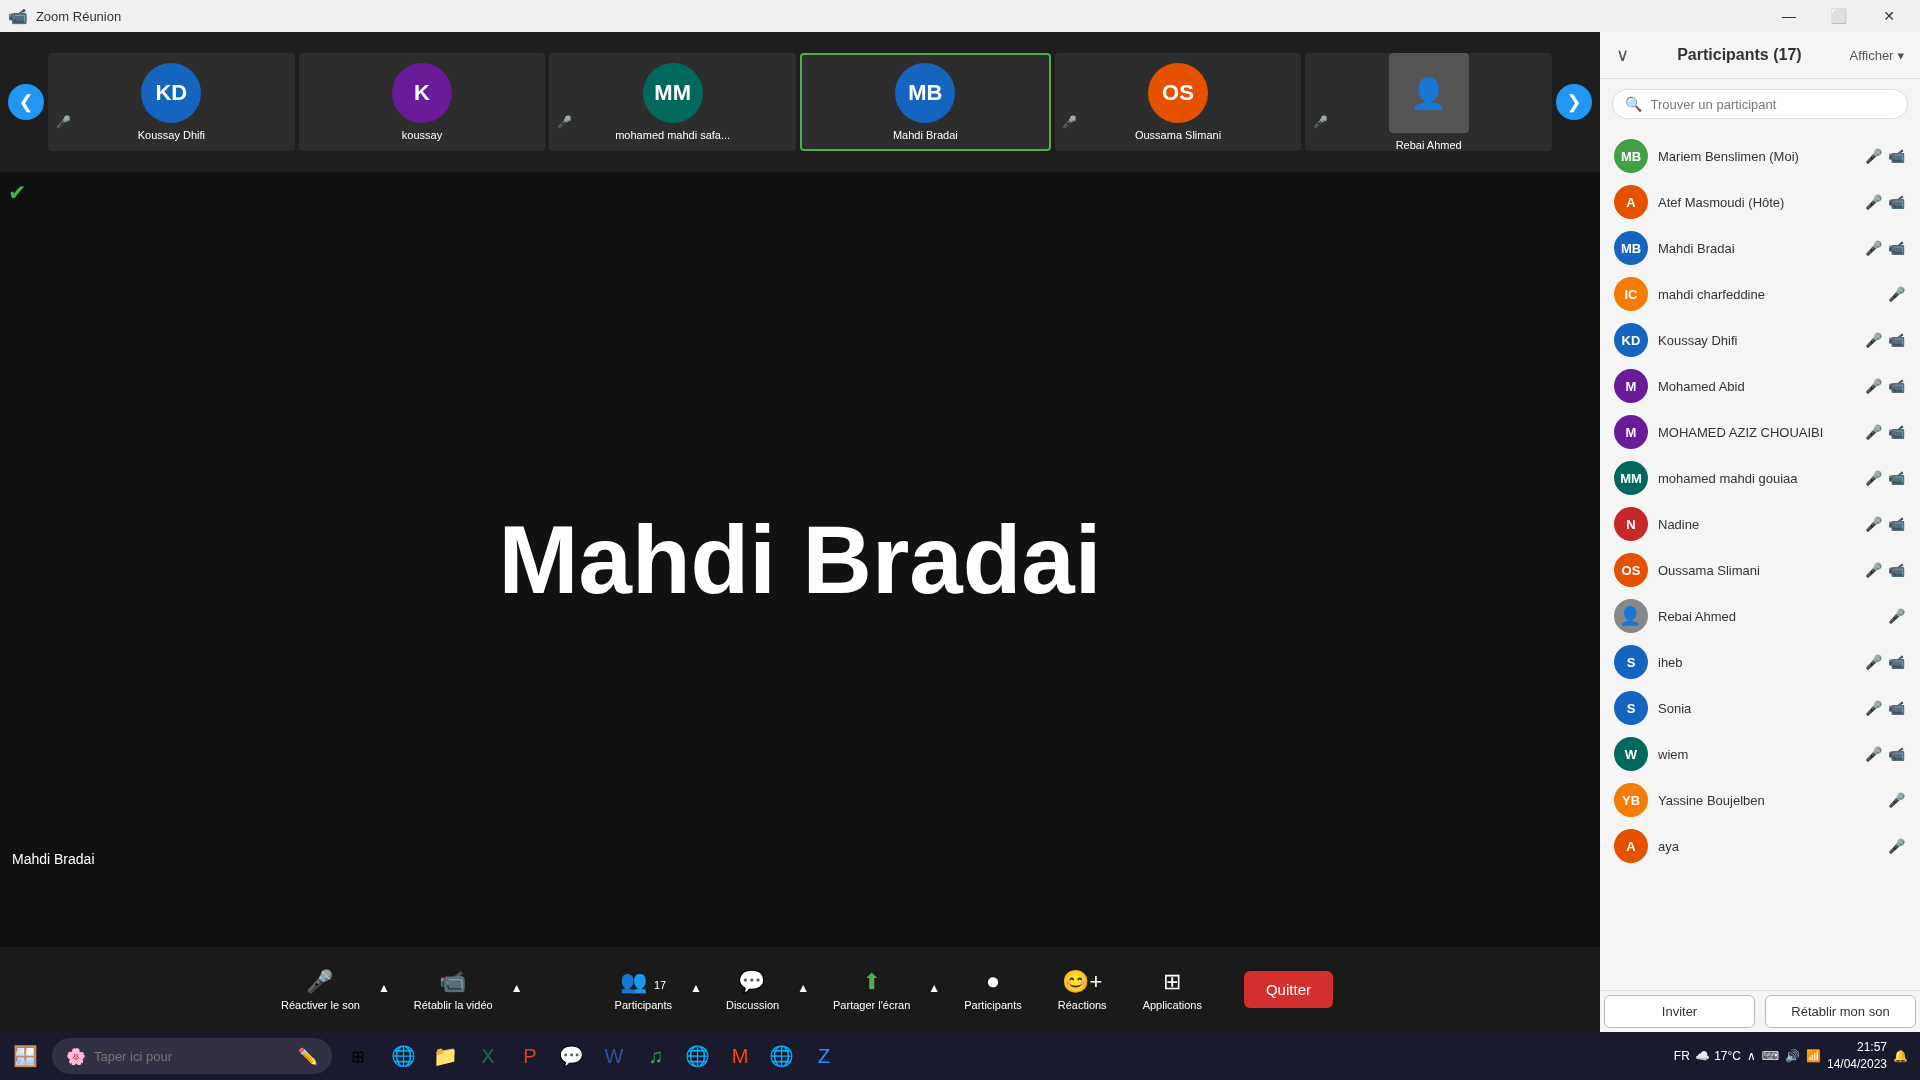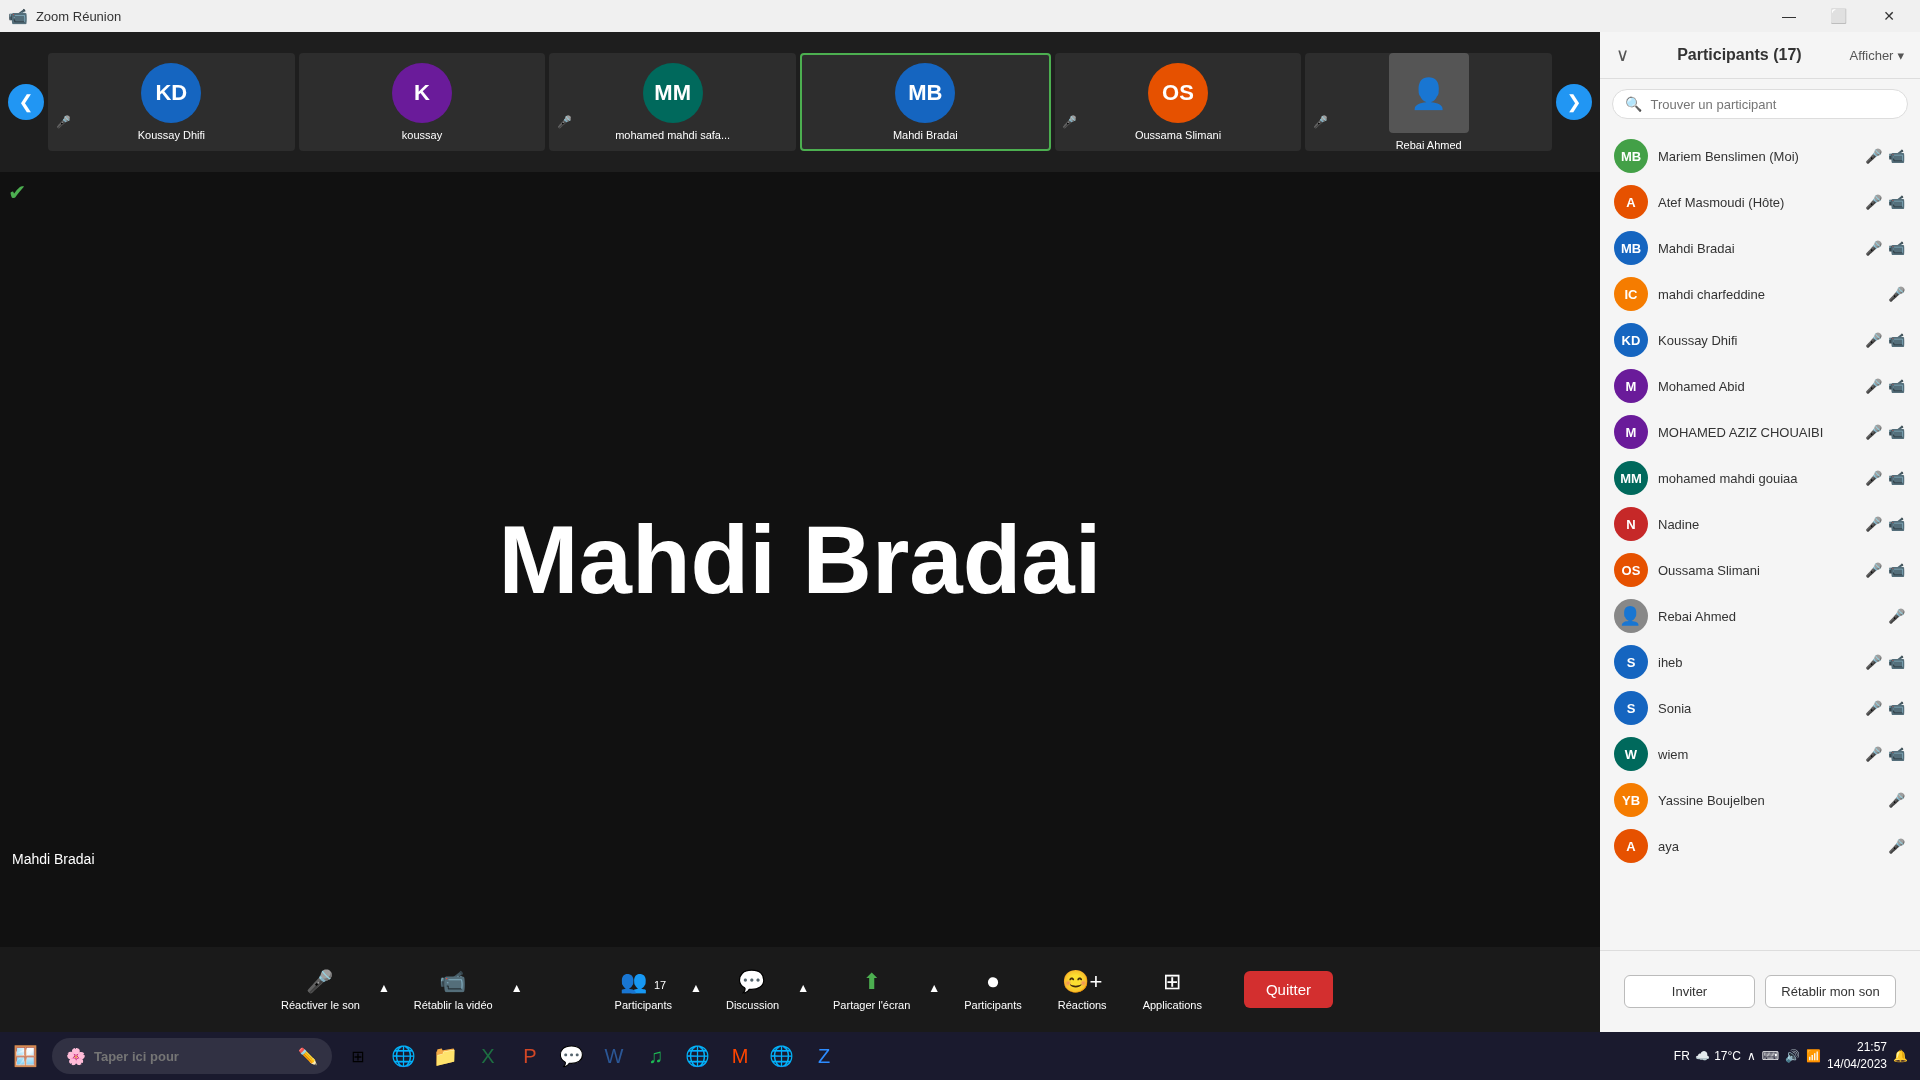--- a/index.html
+++ b/index.html
@@ -367,21 +367,21 @@
       align-items: center;
       gap: 6px;
       color: #e53935;
       font-size: 14px;
     }
     .p-icons .mic-on { color: #999; }
 
     #panel-footer {
       display: flex;
       gap: 10px;
-      padding: 24px;
+      padding: 4px;
       border-top: 1px solid #ddd;
     }
 
     .footer-btn {
       flex: 1;
       padding: 8px;
       border: 1px solid #bbb;
       background: white;
       border-radius: 6px;
       font-size: 13px;
@@ -421,21 +421,20 @@
       height: 36px;
     }
 
     #taskbar-search-input {
       background: transparent;
       border: none;
       outline: none;
       color: #ec4899;
       font-size: 13px;
       width: 200px;
-      font-weight: bold;
     }
 
     .taskbar-icon-btn {
       width: 44px;
       height: 44px;
       display: flex;
       align-items: center;
       justify-content: center;
       cursor: pointer;
       border-radius: 4px;

